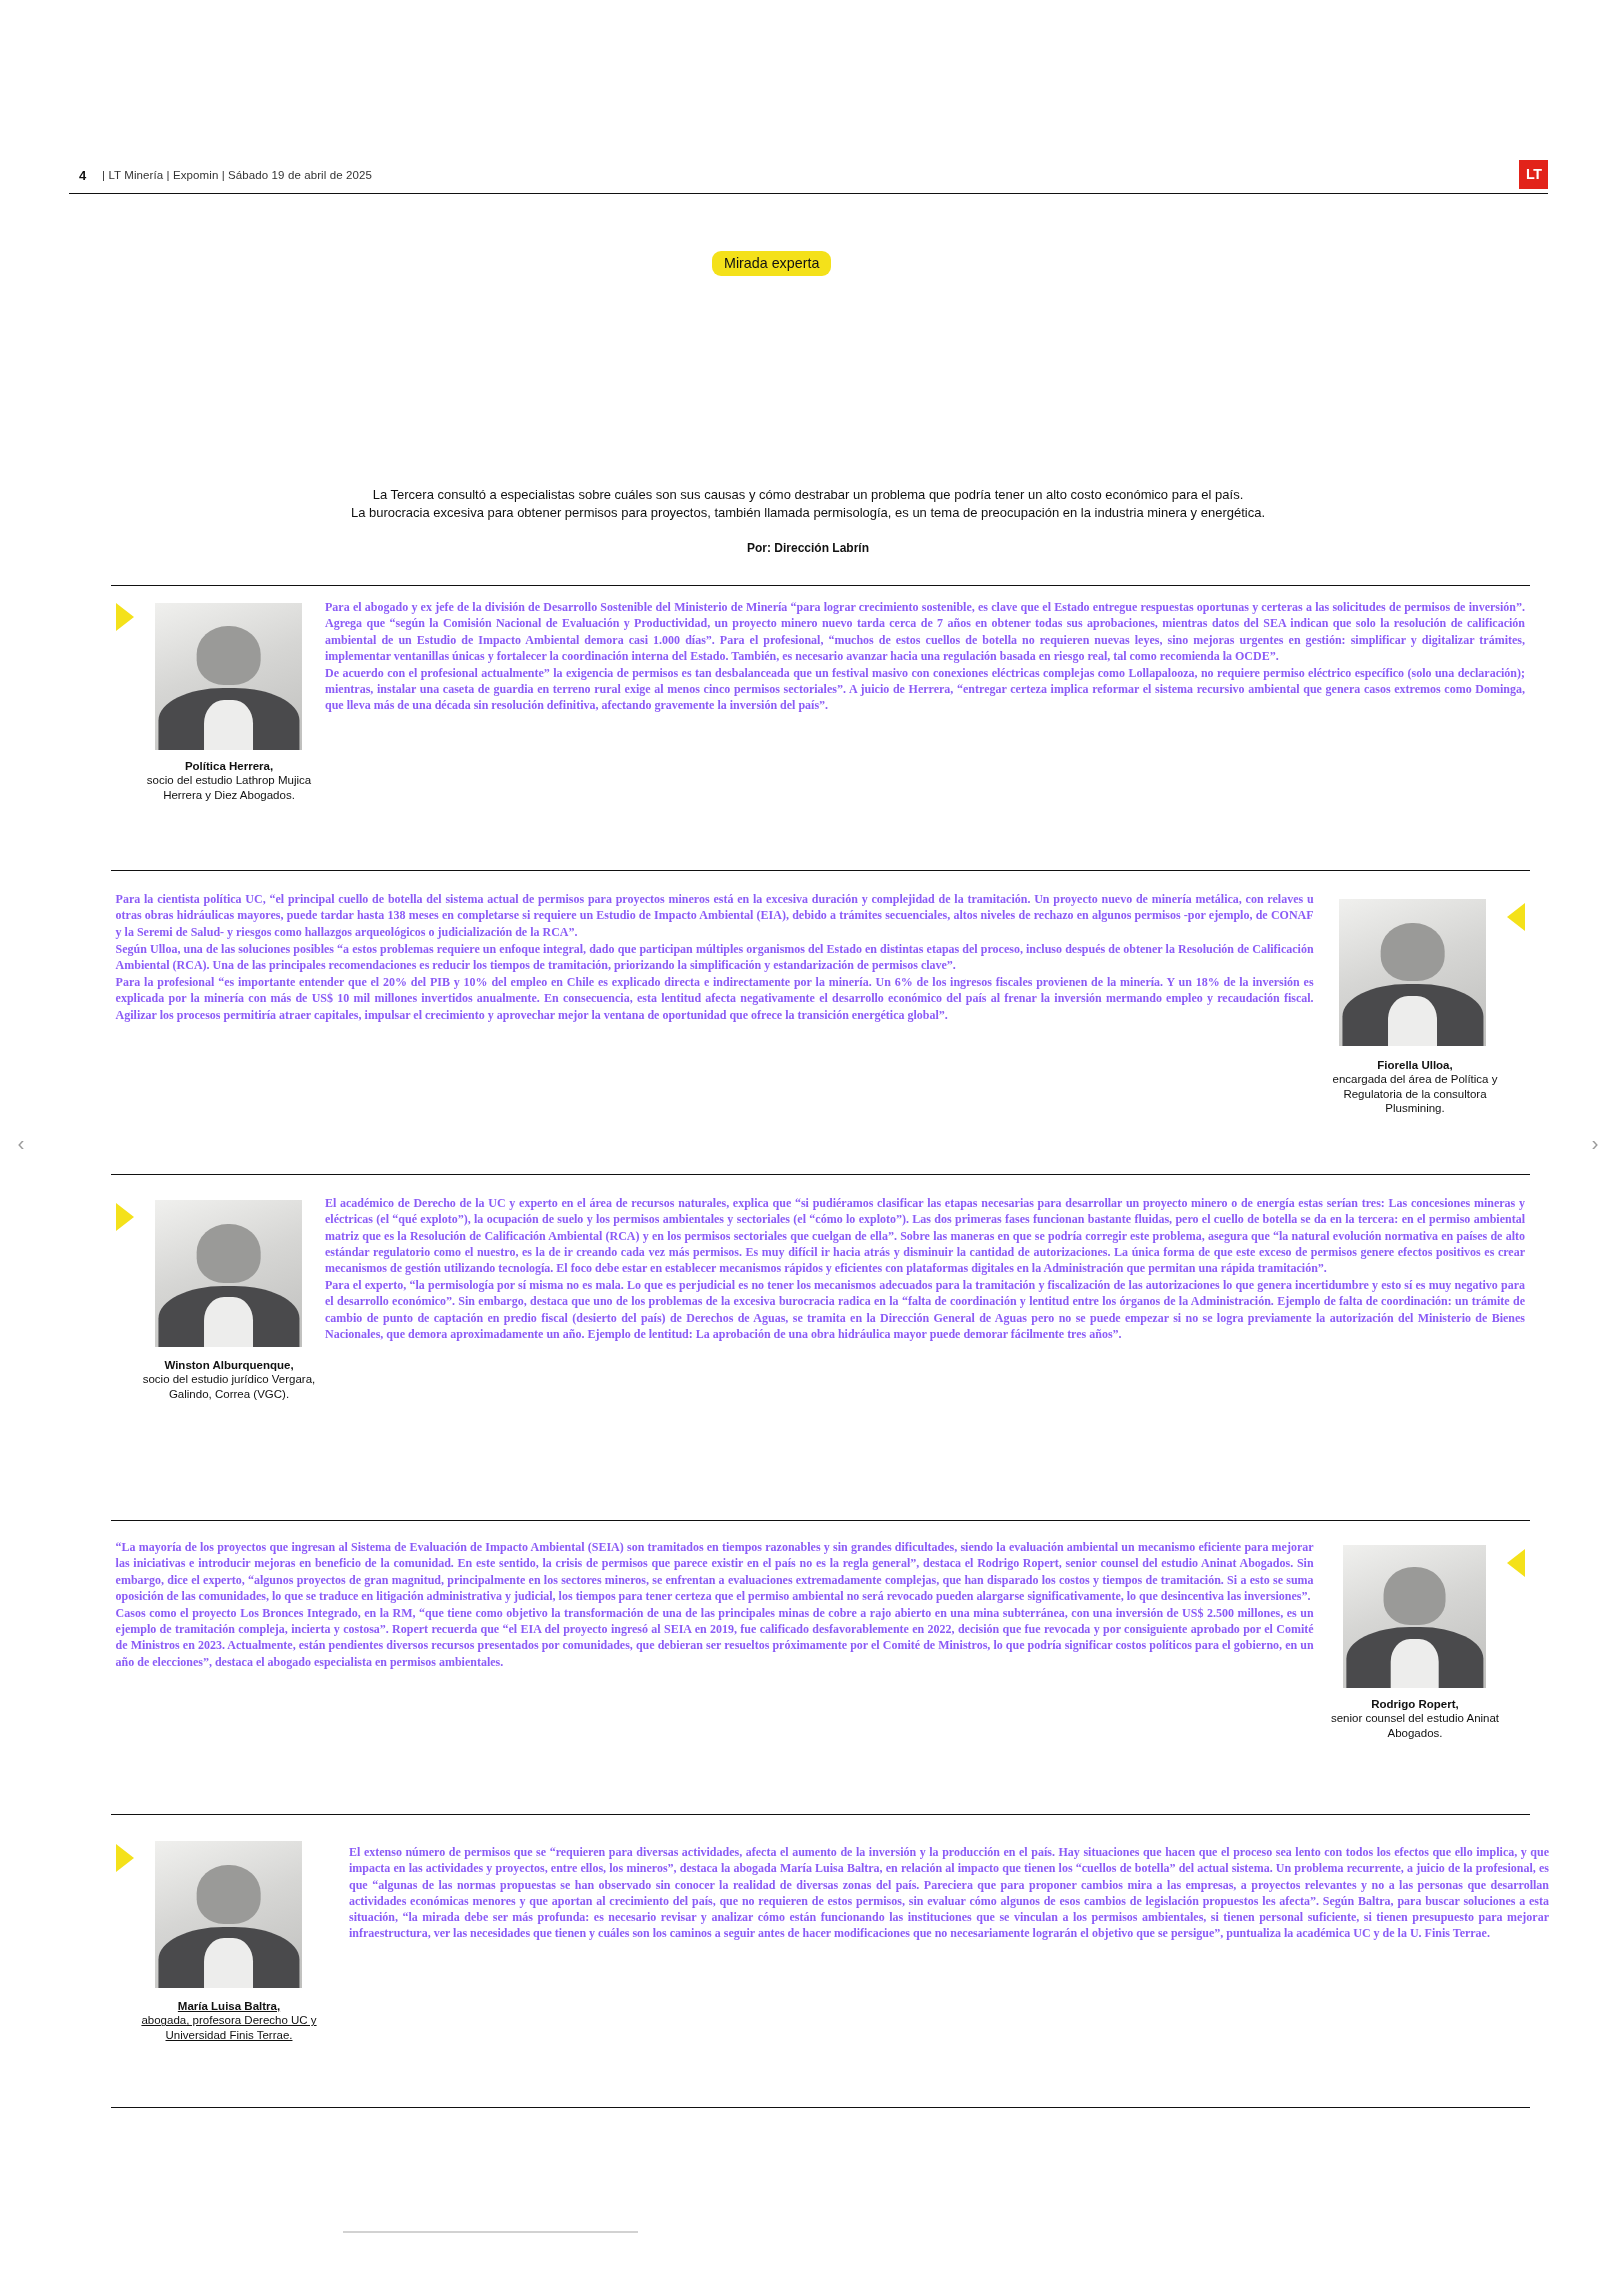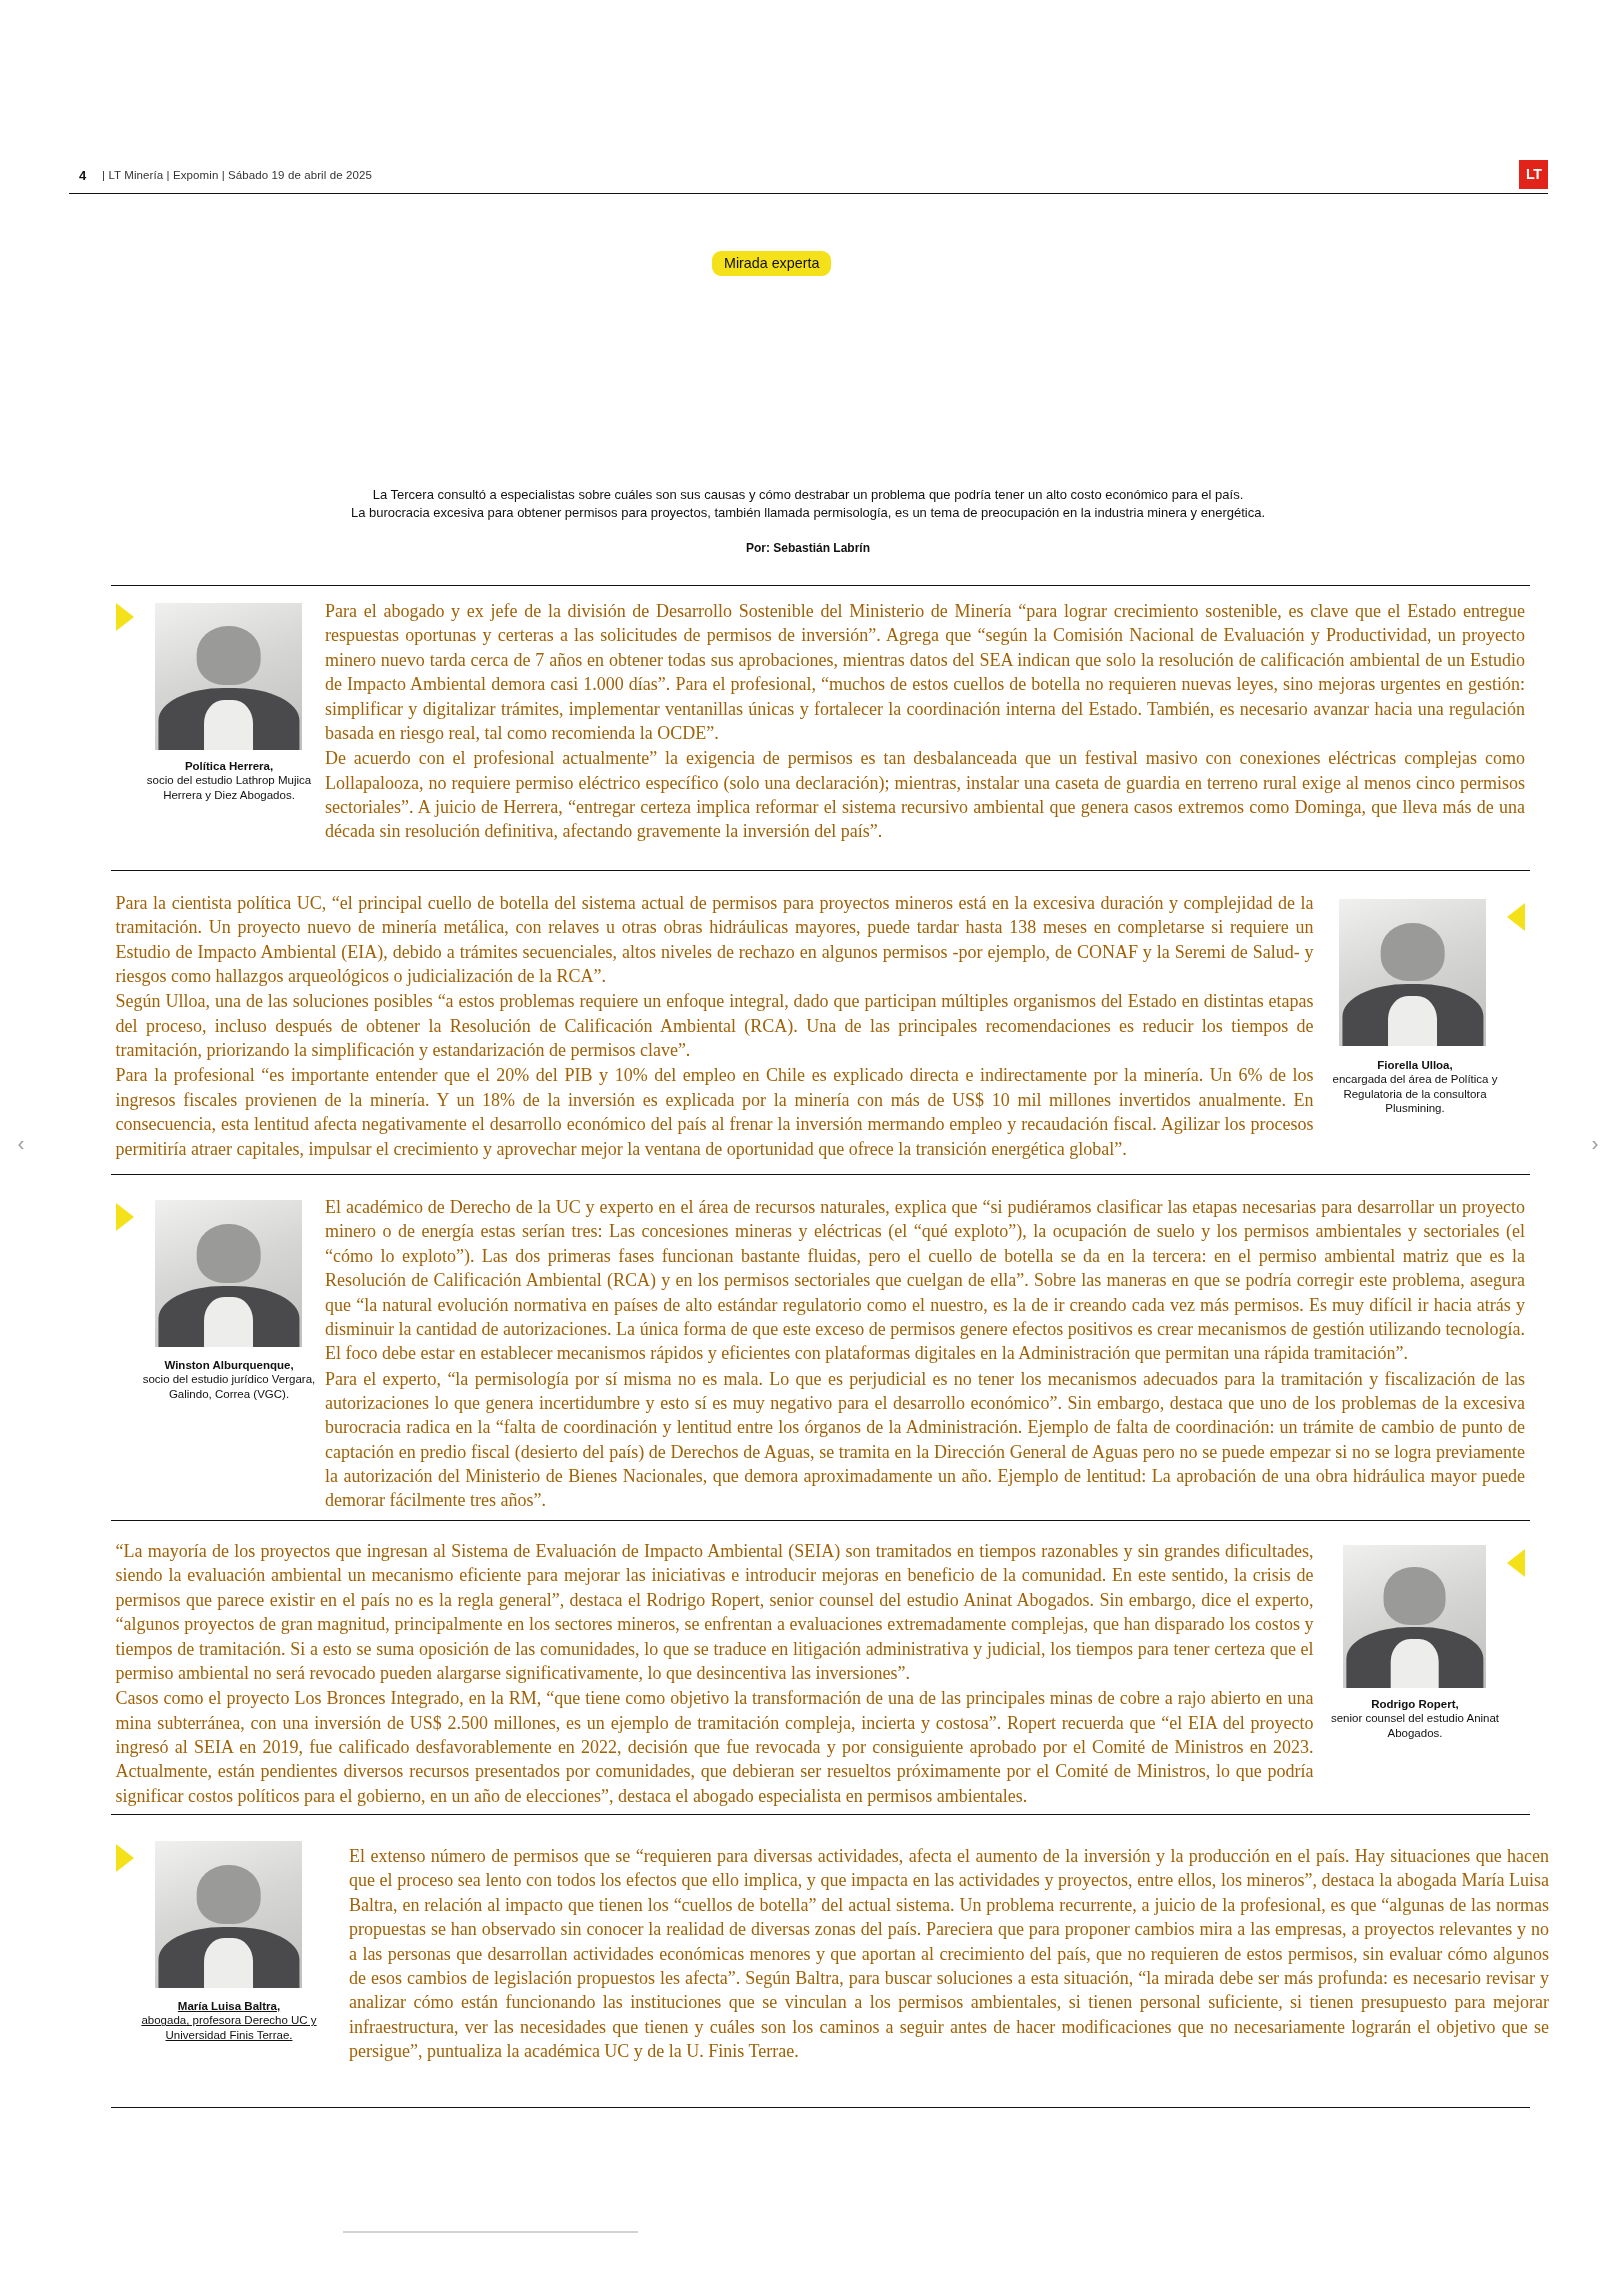--- a/index.html
+++ b/index.html
@@ -24,21 +24,21 @@
 
   
   .stand{position:absolute;left:117px;top:486px;width:1382px;text-align:center;font-family:"Liberation Sans",sans-serif;font-size:13px;line-height:1.38;color:#111;}
   .byline{position:absolute;left:117px;top:541px;width:1382px;text-align:center;font-family:"Liberation Sans",sans-serif;font-weight:bold;font-size:12px;color:#111;}
 
   
   .blk{position:absolute;}
   .blk-rule-top{position:absolute;left:0;top:0;width:100%;height:0.9px;background:#111;}
   .blk-rule-bot{position:absolute;left:0;bottom:0;width:100%;height:0.9px;background:#111;}
 
-  .body-col{position:absolute;font-family:"Liberation Serif",serif;font-size:18px;line-height:1.355;text-align:justify;color:#a16207;}
+  .body-col{position:absolute;font-family:"Liberation Serif",serif;font-size:12px;line-height:1.355;text-align:justify;color:#8b5cf6;font-weight:bold;}
   .body-col p{margin:0 0 0 0;text-indent:0;}
   .body-col p + p{margin-top:0.9px;}
 
   
   .portrait{position:absolute;background:#d9d9d9;overflow:hidden;}
   .portrait .ph-sky{position:absolute;left:0;top:0;width:100%;height:100%;background:linear-gradient(160deg,#f0f0ee 0%,#d6d6d4 45%,#bfbfbd 100%);}
   .portrait .ph-head{position:absolute;left:50%;top:16%;width:44%;height:40%;transform:translateX(-50%);background:#9a9a98;border-radius:48% 48% 42% 42%;}
   .portrait .ph-body{position:absolute;left:50%;bottom:-6%;width:96%;height:48%;transform:translateX(-50%);background:#4a4a4c;border-radius:46% 46% 0 0;}
   .portrait .ph-shirt{position:absolute;left:50%;bottom:-6%;width:34%;height:40%;transform:translateX(-50%);background:#ededec;border-radius:40% 40% 0 0;}
 
@@ -69,21 +69,21 @@
 
   <div class="kicker">Mirada experta</div>
 
   <div class="headline">
   </div>
 
   <div class="stand">
     <div>La Tercera consultó a especialistas sobre cuáles son sus causas y cómo destrabar un problema que podría tener un alto costo económico para el país.</div>
     <div>La burocracia excesiva para obtener permisos para proyectos, también llamada permisología, es un tema de preocupación en la industria minera y energética.</div>
   </div>
-  <div class="byline">Por: Sebastián Labrín</div>
+  <div class="byline">Por: Dirección Labrín</div>
 
   <div class="blk" style="left:111px;top:585px;width:1419px;height:286px;">
     <div class="blk-rule-top"></div>
     <div class="blk-rule-bot"></div>
 
     <div class="ytri r" style="left:4.6px;top:18.4px;"></div>
 
     <div class="portrait" style="left:44px;top:17.5px;width:147px;height:147px;">
       <div class="ph-sky"></div>
         <div class="ph-head"></div>

